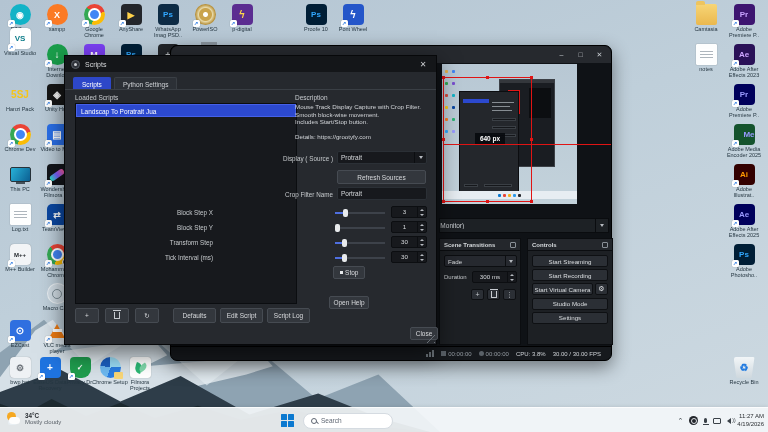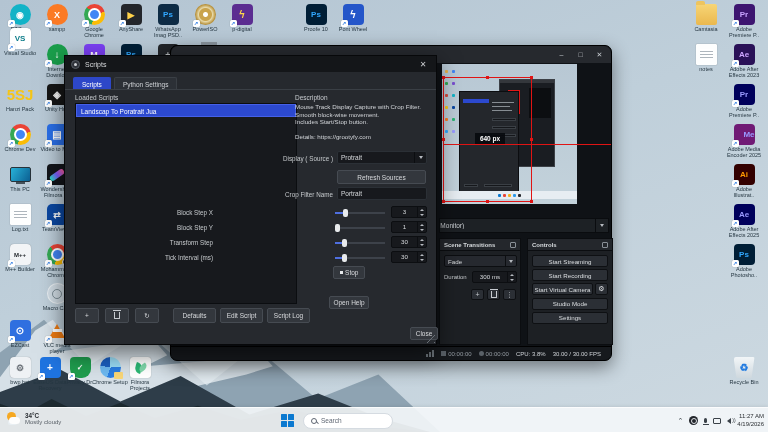--- a/index.html
+++ b/index.html
@@ -256,21 +256,21 @@
         <span class="gl">+</span>
         <span class="lnk">↗</span>
       </span>
       <span class="lbl">DS4 Windows</span>
     </div>
     <div class="dico" style="left: 187px; top: 44px;">
       <span class="tile ic-stack"></span>
       <span class="lbl">Archives</span>
     </div>
     <div class="dico" style="left: 2px; top: 84px;">
-      <span class="tile " style="background: transparent; color: rgb(245, 197, 24); font-size: 15px;">
+      <span class="tile " style="background: transparent; color: rgb(245, 197, 24); font-size: 10px;">
         <span class="gl">5SJ</span>
       </span>
       <span class="lbl">Hanzi Pack</span>
     </div>
     <div class="dico" style="left: 39px; top: 84px;">
       <span class="tile " style="background: rgb(22, 22, 22); color: rgb(255, 255, 255); font-size: 10px;">
         <span class="gl">◈</span>
         <span class="lnk">↗</span>
       </span>
       <span class="lbl">Unity Hub</span>
@@ -393,21 +393,21 @@
       <span class="lbl">Adobe After Effects 2023</span>
     </div>
     <div class="dico" style="left: 726px; top: 84px;">
       <span class="tile " style="background: rgb(0, 0, 91); color: rgb(153, 153, 255); font-size: 8px;">
         <span class="gl">Pr</span>
         <span class="lnk">↗</span>
       </span>
       <span class="lbl">Adobe Premiere P..</span>
     </div>
     <div class="dico" style="left: 726px; top: 124px;">
-      <span class="tile " style="background: #701a75; color: rgb(153, 153, 255); font-size: 8px; padding-left: 10px;">
+      <span class="tile " style="background: #14532d; color: rgb(153, 153, 255); font-size: 8px; padding-left: 10px;">
         <span class="gl">Me</span>
         <span class="lnk">↗</span>
       </span>
       <span class="lbl">Adobe Media Encoder 2025</span>
     </div>
     <div class="dico" style="left: 726px; top: 164px;">
       <span class="tile " style="background: rgb(51, 0, 0); color: rgb(255, 154, 0); font-size: 8px;">
         <span class="gl">Ai</span>
         <span class="lnk">↗</span>
       </span>

